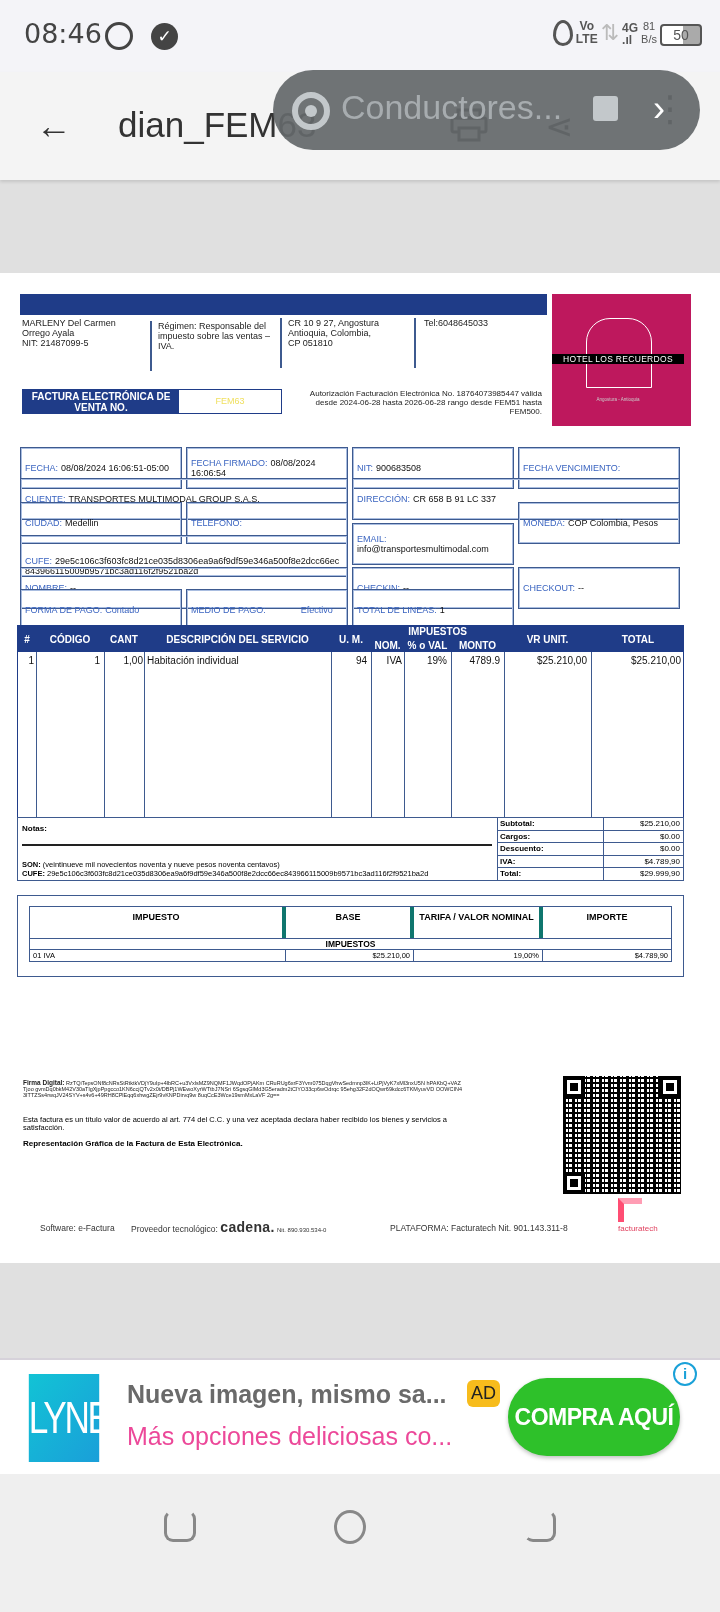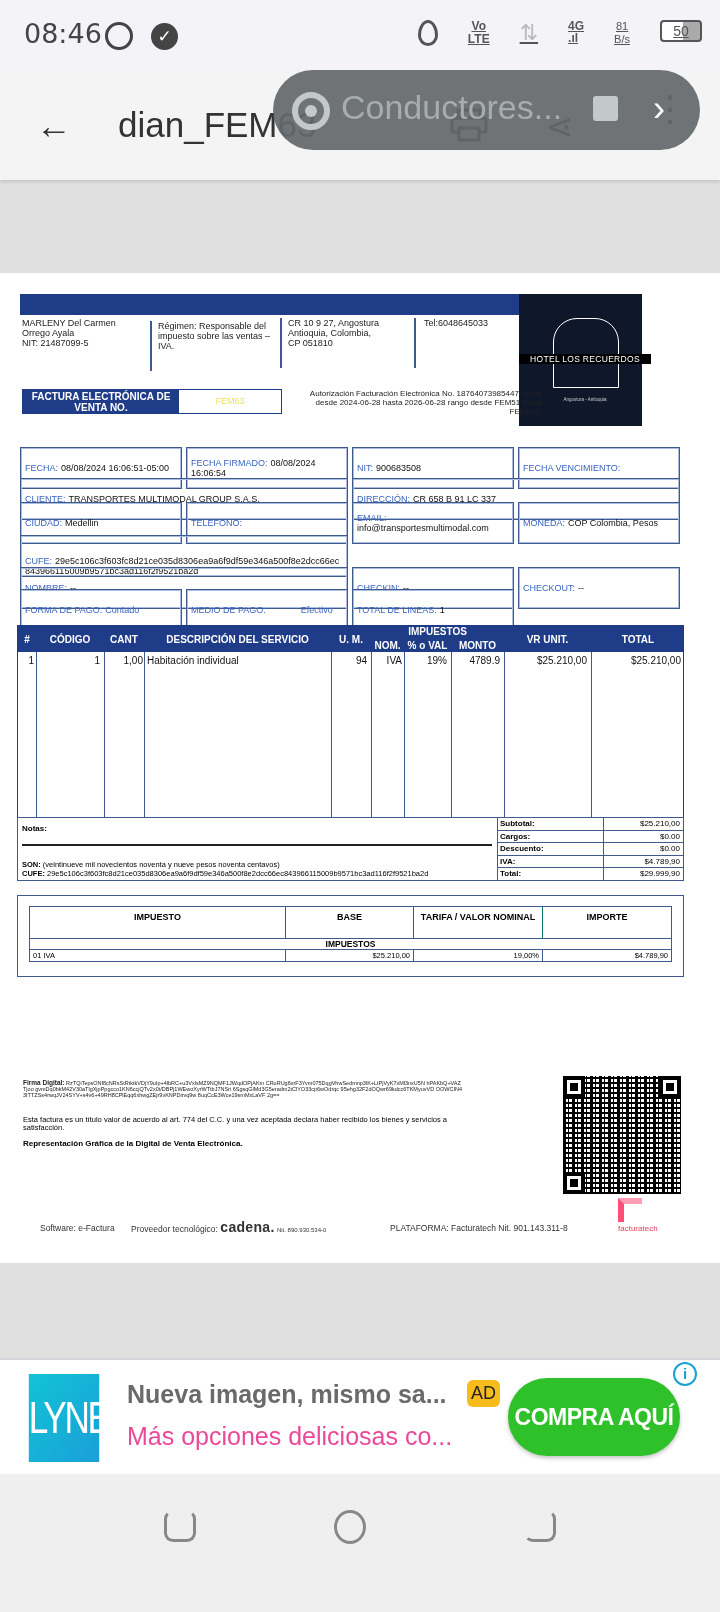--- a/index.html
+++ b/index.html
@@ -1,21 +1,21 @@
 <!DOCTYPE html>
 <html><head>
 <meta charset="utf-8">
 <style>
   * { box-sizing: border-box; margin: 0; padding: 0; }
   html, body { width: 720px; height: 1612px; overflow: hidden; background: #e0e0e0; font-family: "Liberation Sans", sans-serif; }
   .statusbar { position: absolute; left: 0; top: 0; width: 720px; height: 72px; background: #f4f4f8; color: #444; }
   .statusbar .time { position: absolute; left: 24px; top: 18px; font-size: 27px; font-family: "DejaVu Sans", sans-serif; color: #444; }
   .statusbar .wa { position: absolute; left: 105px; top: 22px; width: 28px; height: 28px; border: 3px solid #444; border-radius: 50%; }
   .statusbar .chk { position: absolute; left: 151px; top: 23px; width: 27px; height: 27px; background: #444; border-radius: 50%; color: #fff; font-size: 17px; text-align: center; line-height: 27px; }
-  .sb-right { position: absolute; right: 18px; top: 20px; display: flex; align-items: flex-start; gap: 30px; color: #555; text-decoration: underline; }
+  .sb-right { position: absolute; right: 18px; top: 20px; display: flex; align-items: flex-end; gap: 3px; color: #555; }
   .sb-right .loc { width: 20px; height: 26px; border: 3px solid #555; border-radius: 50% 50% 50% 50% / 60% 60% 40% 40%; }
   .sb-right .volte { font-size: 12px; font-weight: bold; line-height: 13px; text-align: center; }
   .sb-right .arrows { font-size: 22px; color: #bbb; }
   .sb-right .sig { font-size: 12px; font-weight: bold; line-height: 12px; }
   .sb-right .speed { font-size: 11px; line-height: 13px; text-align: center; }
   .sb-right .batt { width: 42px; height: 22px; border: 2px solid #555; border-radius: 4px; font-size: 14px; text-align: center; line-height: 18px; background: linear-gradient(90deg, #fff 55%, #aaa 55%); }
 
   .appbar { position: absolute; left: 0; top: 72px; width: 720px; height: 108px; background: #f4f4f4; box-shadow: 0 2px 3px rgba(0,0,0,.12); }
   .appbar .back { position: absolute; left: 36px; top: 33px; font-size: 36px; color: #333; }
   .appbar .title { position: absolute; left: 118px; top: 33px; font-size: 35px; color: #333; }
@@ -25,36 +25,36 @@
 
   .bubble { position: absolute; left: 273px; top: 70px; width: 427px; height: 80px; border-radius: 40px; background: rgba(100,104,106,0.93); }
   .bubble .rec { position: absolute; left: 19px; top: 22px; width: 38px; height: 38px; border: 6px solid #c3c8cb; border-radius: 50%; }
   .bubble .rec::after { content: ""; position: absolute; left: 7px; top: 7px; width: 12px; height: 12px; background: #c3c8cb; border-radius: 50%; }
   .bubble .label { position: absolute; left: 68px; top: 18px; font-size: 34px; color: #a7acaf; }
   .bubble .stop { position: absolute; left: 320px; top: 26px; width: 25px; height: 25px; background: #c3c8cb; border-radius: 3px; }
   .bubble .next { position: absolute; left: 380px; top: 18px; font-size: 36px; color: #fff; }
 
   .doc { position: absolute; left: 0; top: 273px; width: 720px; height: 990px; background: #fff; }
   .blue-band { position: absolute; left: 20px; top: 21px; width: 527px; height: 21px; background: #1f3c88; }
-  .logo { position: absolute; left: 519px; top: 21px; width: 123px; height: 132px; background: #0f172a; color: #fff; text-align: center; }
+  .logo { position: absolute; left: 552px; top: 21px; width: 139px; height: 132px; background: #be185d; color: #fff; text-align: center; }
   .logo .bld { position: absolute; left: 34px; top: 24px; width: 66px; height: 70px; border: 1px solid #fff; border-radius: 24px 24px 0 0; }
   .logo .name { position: absolute; left: 0; top: 60px; width: 132px; font-size: 8.5px; background: #000; letter-spacing: 0.3px; }
   .logo .sub { position: absolute; left: 0; top: 103px; width: 132px; font-size: 4.5px; color: #ccc; }
 
   .hdr-cell { position: absolute; top: 45px; height: 50px; font-size: 9px; color: #222; line-height: 10px; }
   .hdr-cell.sep { border-left: 2px solid #3e5a8f; padding-left: 6px; }
 
   .fact-box { position: absolute; left: 22px; top: 116px; width: 260px; height: 25px; border: 1px solid #1f3c88; display: flex; }
   .fact-box .lbl { width: 156px; background: #1f3c88; color: #fff; font-weight: bold; font-size: 10px; text-align: center; line-height: 11px; padding-top: 1px; }
   .fact-box .num { flex: 1; color: #f0e060; font-size: 9px; text-align: center; line-height: 23px; }
   .auth { position: absolute; left: 300px; top: 116px; width: 242px; font-size: 8px; line-height: 9px; text-align: right; color: #222; }
 
   .field { position: absolute; border: 1px solid #3e5a8f; box-shadow: inset 0 0 0 1px #a9bde0; font-size: 9px; color: #111; padding: 20px 4px; line-height: 10px; display: flex; align-items: center; }
   .field .k { color: #3a64c0; margin-right: 3px; }
-  .field.col { flex-direction: column; align-items: flex-start; justify-content: center; }
+  .field.col { flex-direction: column; align-items: flex-start; justify-content: center; margin-top: 21px; }
 
   .items { position: absolute; left: 17px; top: 352px; width: 667px; border: 1px solid #1f3c88; }
   .items .head { height: 26px; background: #1f3c88; color: #fff; font-weight: bold; font-size: 10px; position: relative; }
   .items .head span { position: absolute; text-align: center; }
   .items .body { height: 165px; position: relative; }
   .items .vline { position: absolute; top: 0; bottom: 0; width: 0; border-left: 1.5px solid #3e5a8f; }
   .items .cell { position: absolute; top: 3px; font-size: 10px; color: #111; }
 
   .notes { position: absolute; left: 17px; top: 544px; width: 667px; height: 64px; border: 1px solid #3e5a8f; }
   .notes .nt { position: absolute; left: 4px; top: 6px; font-size: 8px; font-weight: bold; }
@@ -62,21 +62,21 @@
   .notes .son { position: absolute; left: 4px; top: 42px; font-size: 7.5px; }
   .notes .cufe { position: absolute; left: 4px; top: 51px; font-size: 7.5px; }
   .totals { position: absolute; left: 479px; top: 0; width: 187px; }
   .totals .row { display: flex; height: 12.5px; border-bottom: 1px solid #3e5a8f; font-size: 8px; line-height: 11px; }
   .totals .row .tk { width: 107px; border-left: 1px solid #3e5a8f; border-right: 1px solid #3e5a8f; padding-left: 2px; font-weight: bold; }
   .totals .row .tv { flex: 1; text-align: right; padding-right: 4px; }
 
   .taxwrap { position: absolute; left: 17px; top: 622px; width: 667px; height: 82px; border: 1px solid #3e5a8f; }
   .taxtbl { position: absolute; left: 11px; top: 10px; width: 643px; border: 1px solid #3e5a8f; }
   .taxtbl .th { display: flex; height: 32px; border-bottom: 1px solid #3e5a8f; font-weight: bold; font-size: 9px; }
-  .taxtbl .th div { text-align: center; padding-top: 5px; border-right: 1px solid #0f766e; line-height: 10px; }
+  .taxtbl .th div { text-align: center; padding-top: 5px; border-right: 4px solid #0f766e; line-height: 10px; }
   .taxtbl .sub { height: 11px; font-weight: bold; font-size: 8.5px; text-align: center; border-bottom: 1px solid #3e5a8f; line-height: 11px; }
   .taxtbl .tr { display: flex; height: 11px; font-size: 7.5px; line-height: 11px; }
   .taxtbl .tr div { border-right: 1px solid #3e5a8f; padding: 0 3px; }
 
   .firma { position: absolute; left: 23px; top: 807px; width: 440px; font-size: 5.5px; line-height: 6px; color: #222; word-break: break-all; }
   .firma b { font-size: 6.5px; }
   .legal { position: absolute; left: 23px; top: 843px; width: 450px; font-size: 7.5px; line-height: 8px; }
   .repr { position: absolute; left: 23px; top: 866px; font-size: 8px; font-weight: bold; }
   .qr { position: absolute; left: 563px; top: 803px; width: 118px; height: 118px; background:
       repeating-linear-gradient(90deg, #000 0 3px, #fff 3px 5px, #000 5px 6px, #fff 6px 9px),
@@ -316,21 +316,21 @@
         <div style="width:256px;">01 IVA</div>
         <div style="width:128px;text-align:right;">$25.210,00</div>
         <div style="width:129px;text-align:right;">19,00%</div>
         <div style="flex:1;text-align:right;border-right:none;">$4.789,90</div>
       </div>
     </div>
   </div>
 
   <div class="firma"><b>Firma Digital:</b> <span>RzTQiTepsONf8cNRsStRtktkVDjY9uIp+4lbRC+u3VxlsMZ9NQMF1JWqdOPjAKm CRuRUg6xrF3Yvm075DqgVhwSedmnp3lK+LtPjVyK7xMl3nxU5N hPAKbQ+VAZTjoo gvmDq0bkM42V30aTlgXjpPpgcco1KN6ccjQTv2x0t/DBPj1WEwoXyrWTtbJ7NSri 6SgsqGlMd3G5eradm2tClYO33cp6wOdrqc 95ehg32F2dOQwr69kdcc6TKMyuvVD OOWCIN43ITTZSs4rwqJV24SYV+s4v6+49RH8CPlEqq6xhwgZEjr9vKNPDirvq9w 8uqCcE3Wce19smMxLaVF 2g==</span></div>
   <div class="legal">Esta factura es un título valor de acuerdo al art. 774 del C.C. y una vez aceptada declara haber recibido los bienes y servicios a satisfacción.</div>
-  <div class="repr">Representación Gráfica de la Digital de Venta Electrónica.</div>
+  <div class="repr">Representación Gráfica de la Factura de Esta Electrónica.</div>
 
   <div class="qr">
     <span class="fp" style="left:0;top:0;"></span>
     <span class="fp" style="right:0;top:0;"></span>
     <span class="fp" style="left:0;bottom:0;"></span>
   </div>
   <div class="ftlogo"></div>
   <div class="ftlogo-t">facturatech</div>
 
   <div class="foot" style="left:40px;">Software: e-Factura</div>

